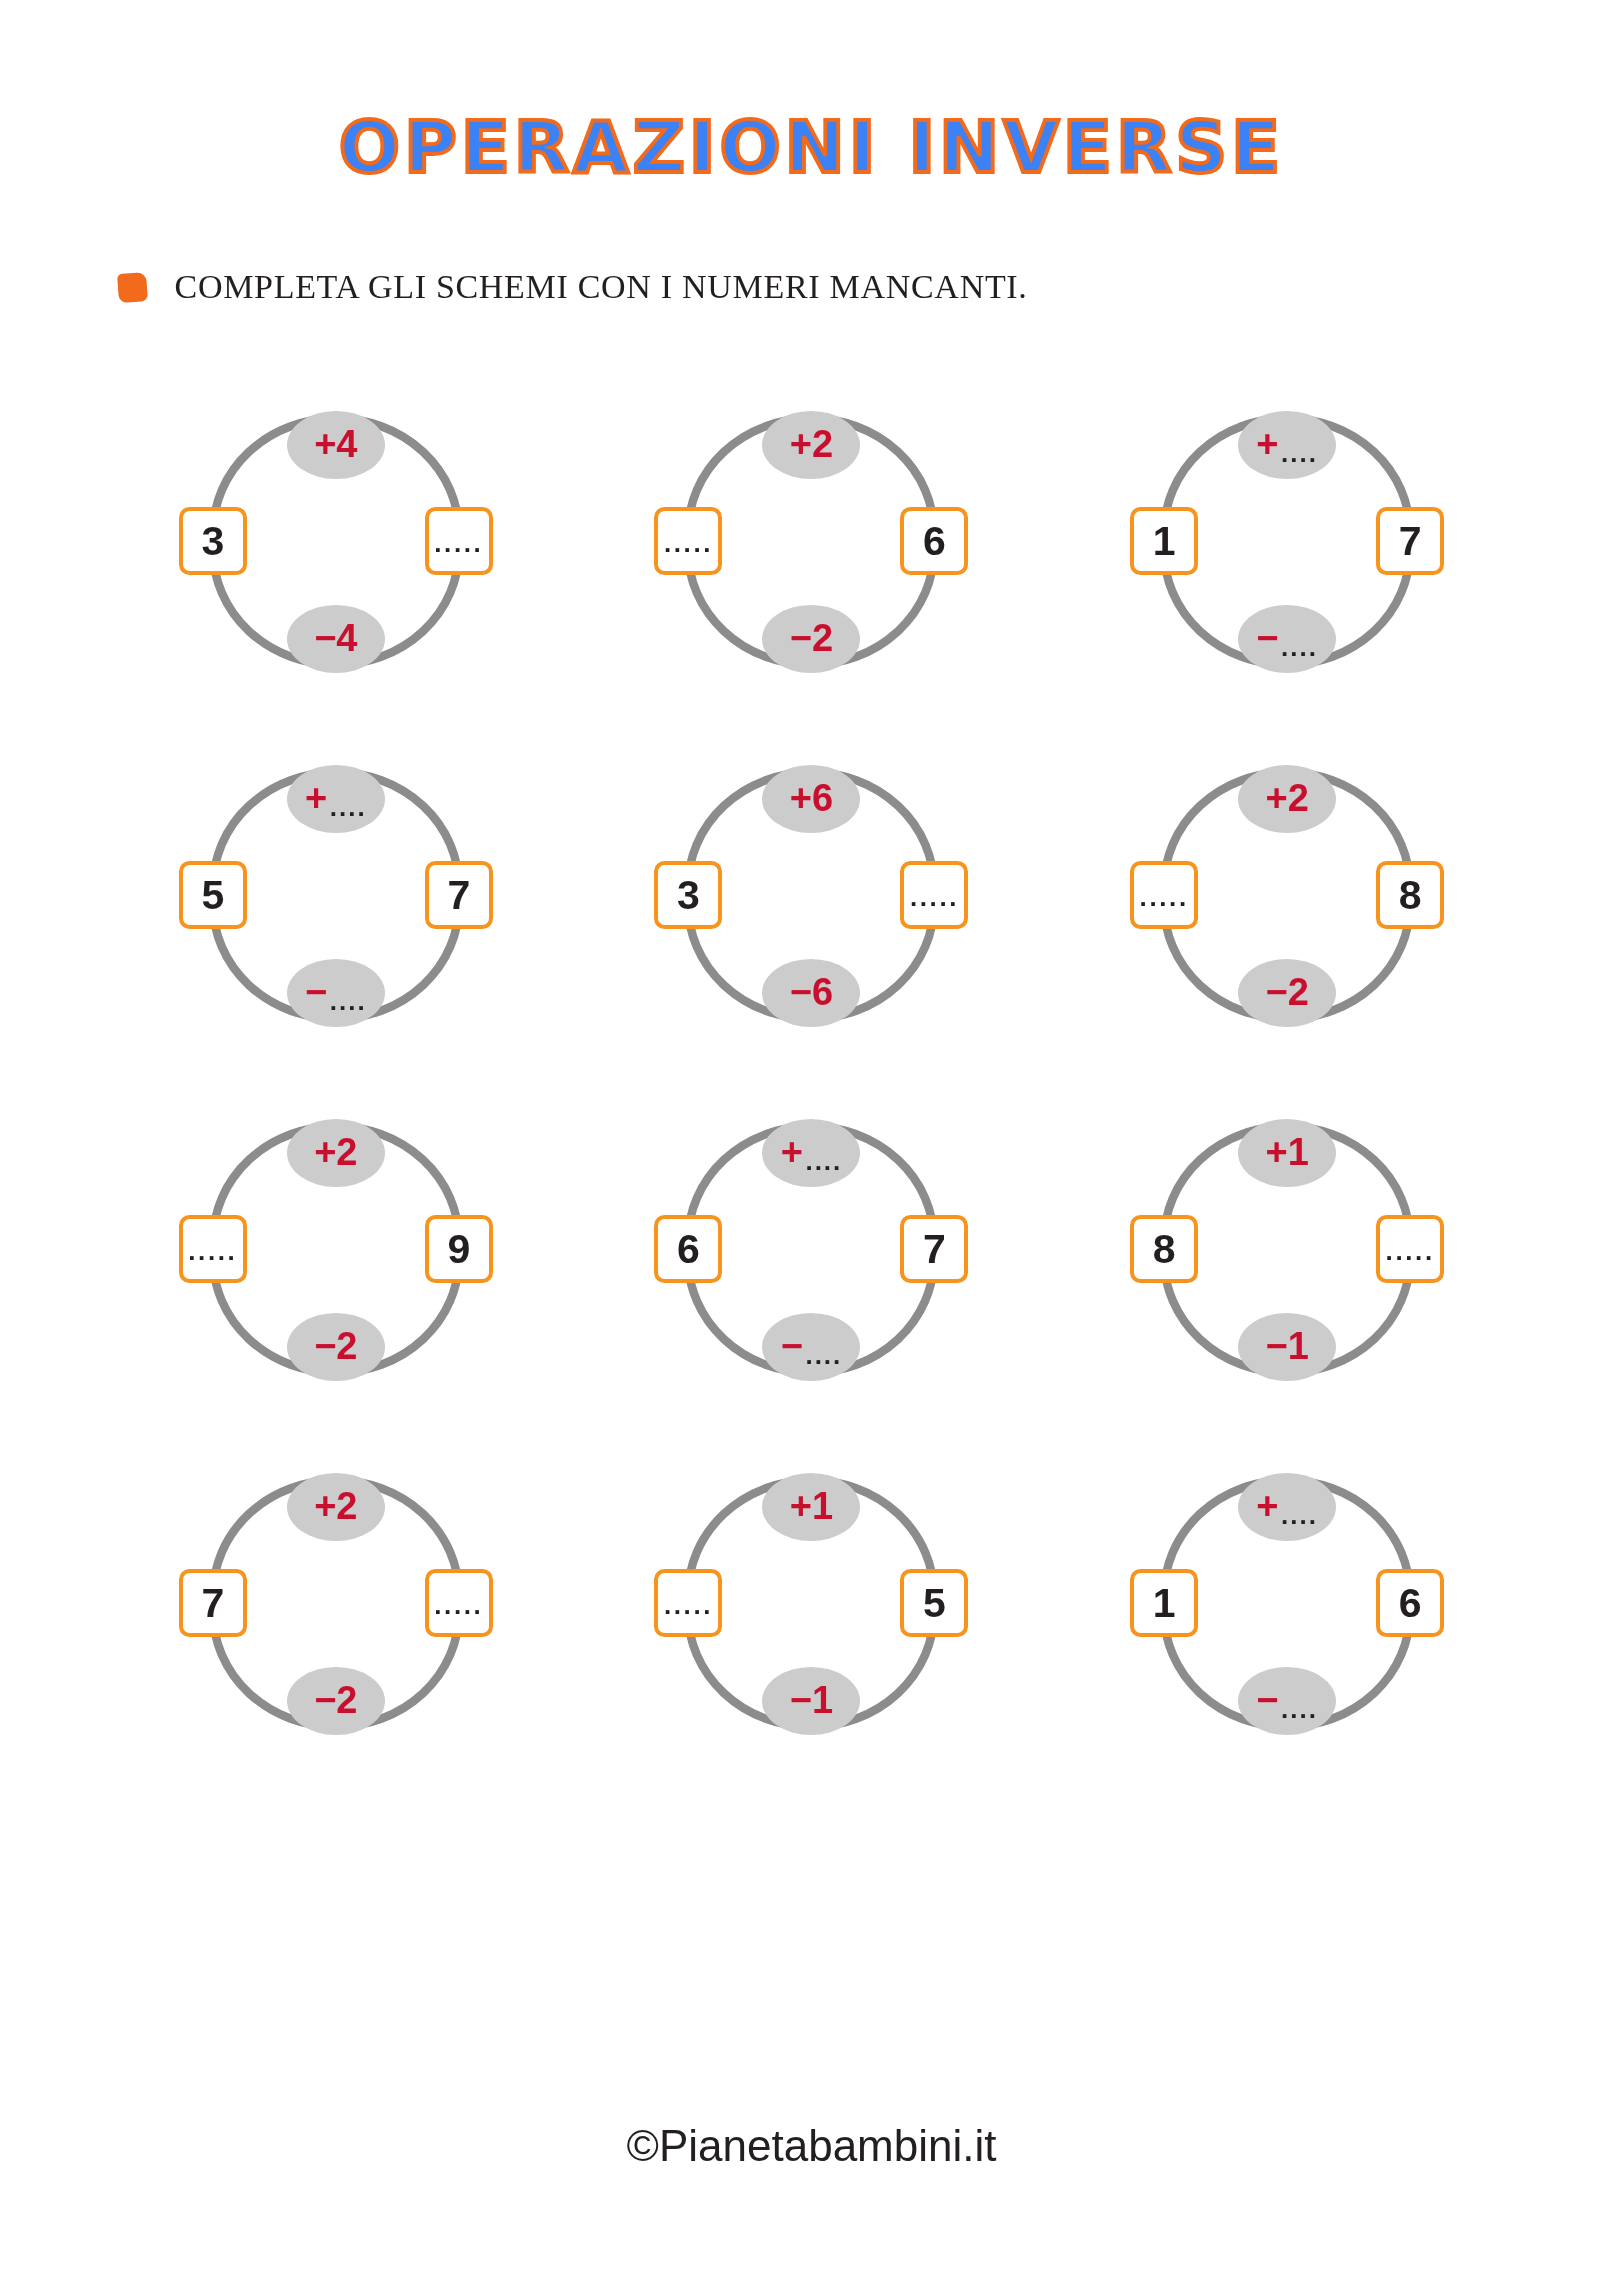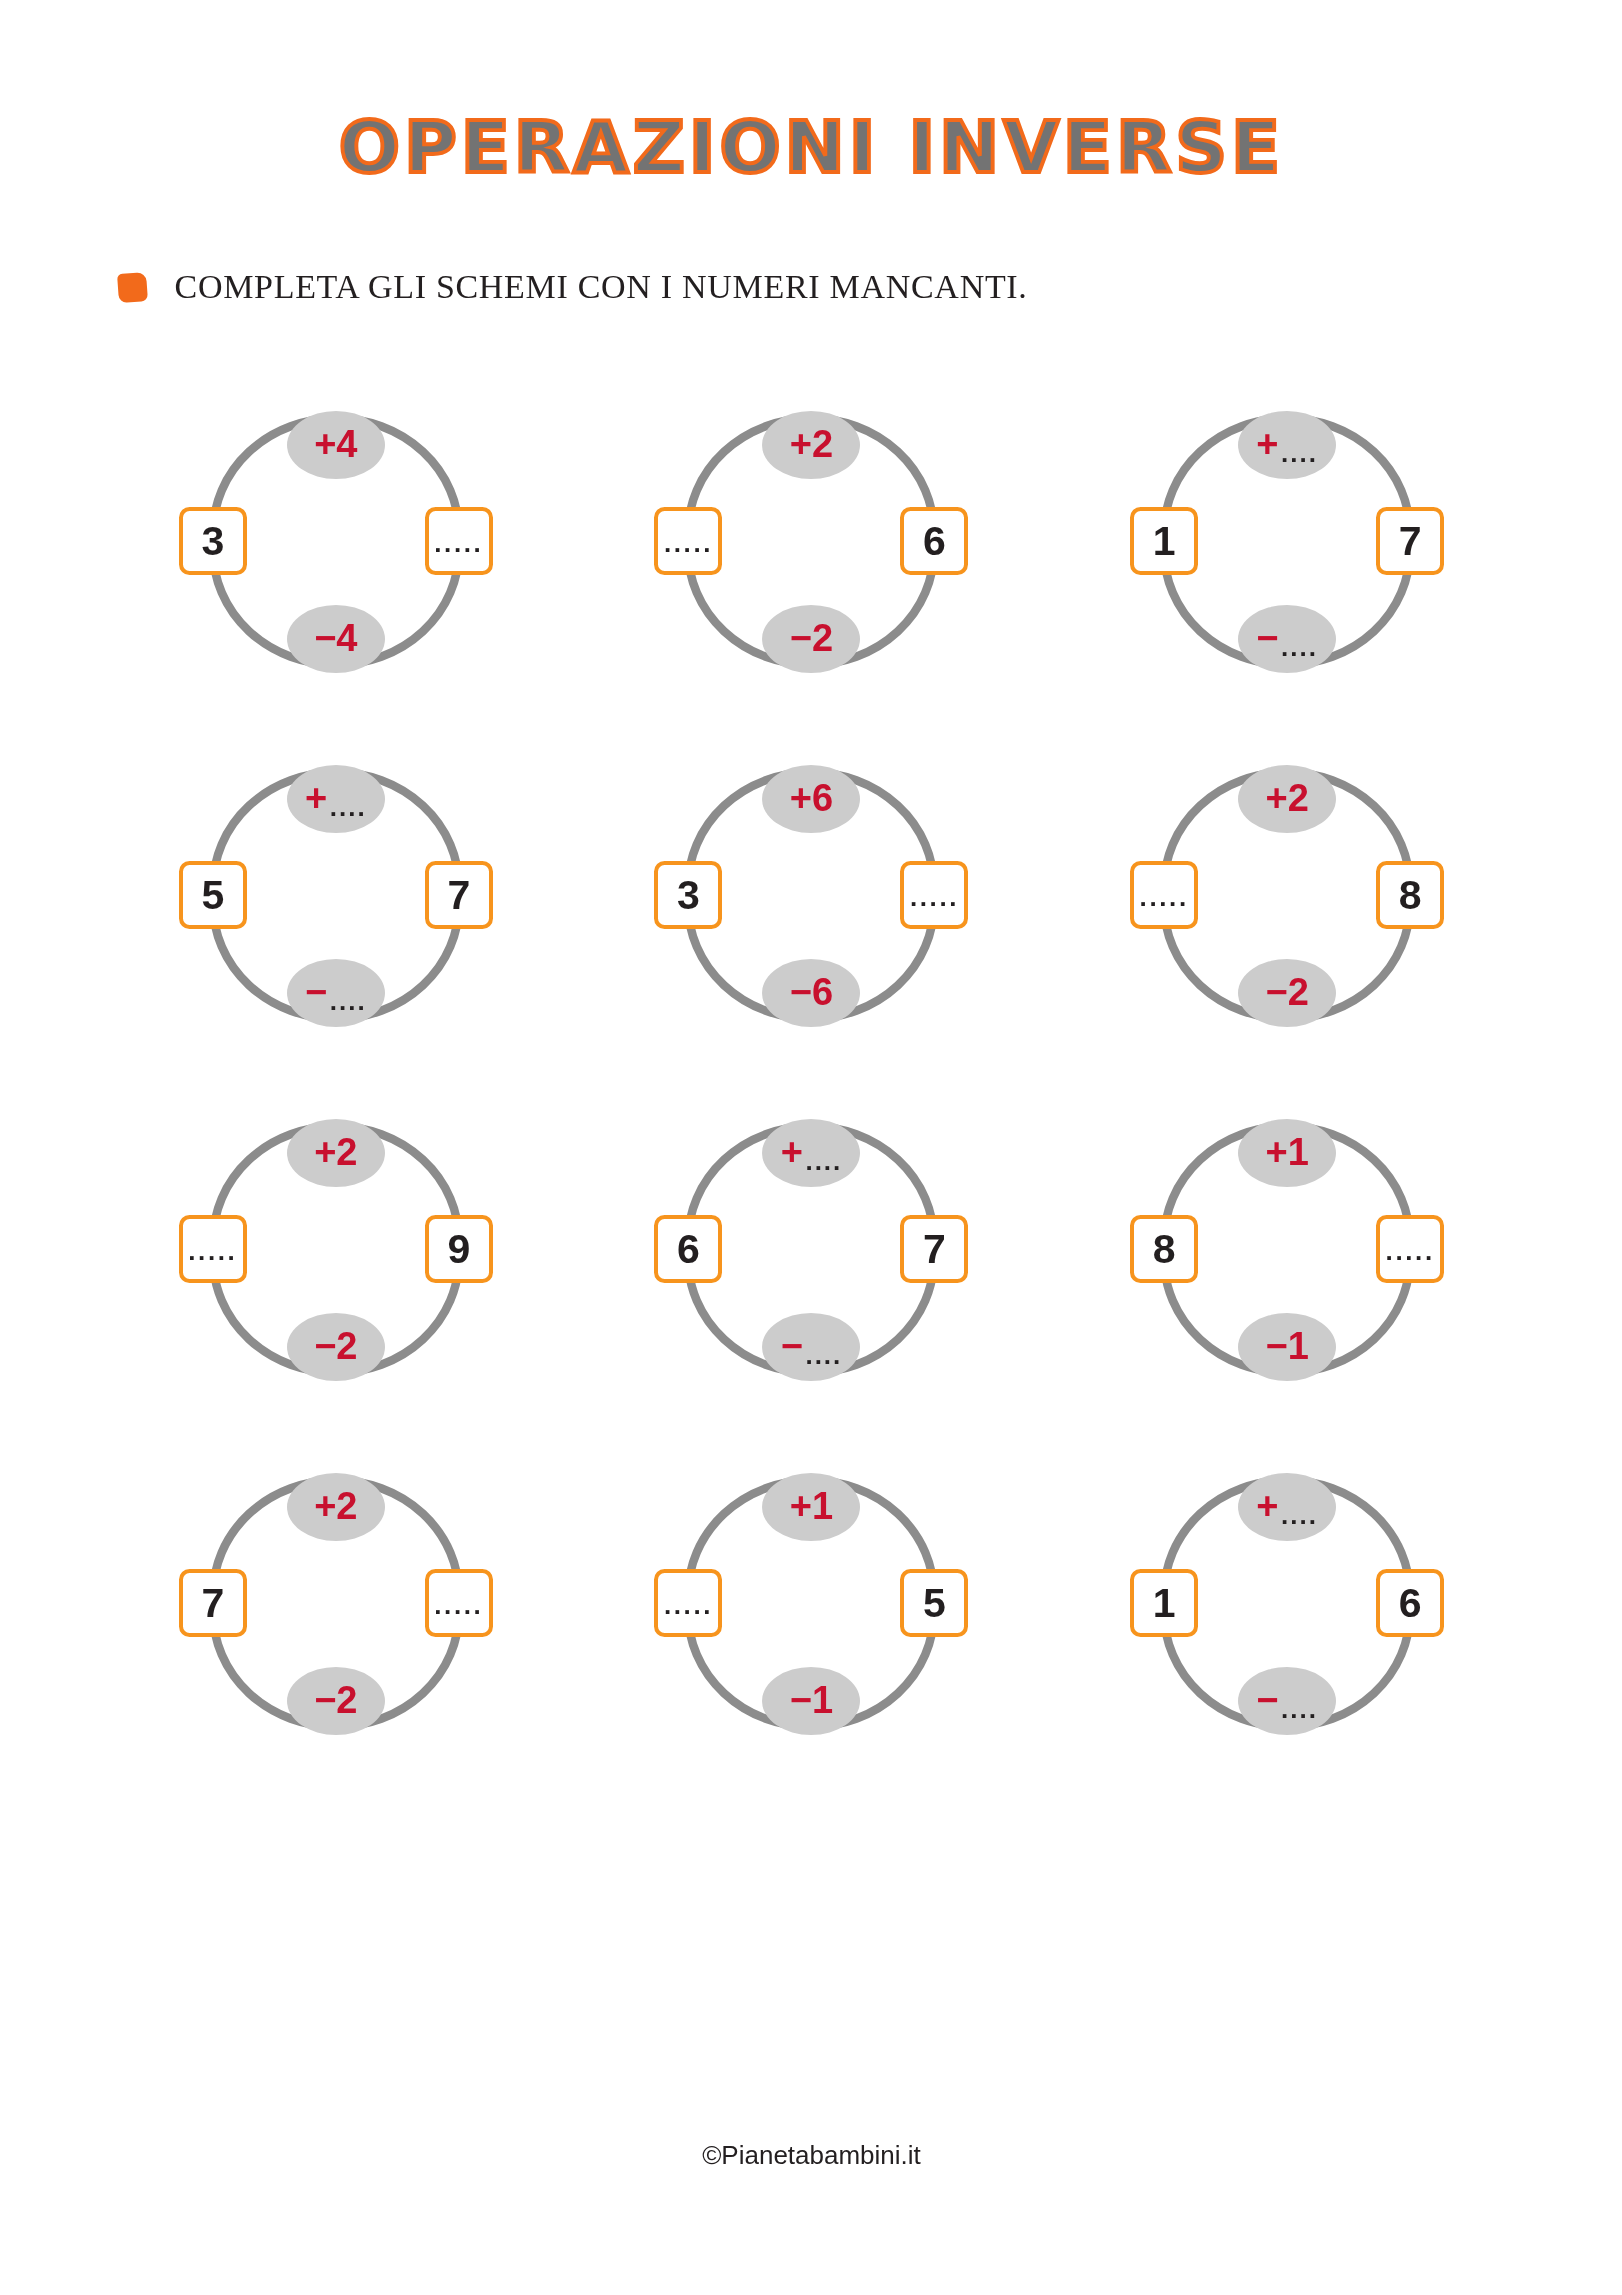--- a/index.html
+++ b/index.html
@@ -11,21 +11,21 @@
     width: 1623px;
     height: 2295px;
     font-family: "Liberation Sans", sans-serif;
     position: relative;
     overflow: hidden;
   }
 
   
   .title {
     text-align: center;
-    color: #737373;
+    color: #3b82f6;
     font-family: "DejaVu Sans", sans-serif;
     font-weight: bold;
     font-size: 72px;
     letter-spacing: 3.9px;
     margin-top: 105px;
     -webkit-text-stroke: 3.9px #F26A1B;
     text-transform: uppercase;
   }
 
   
@@ -129,21 +129,21 @@
     width: 100%;
     height: 100%;
   }
 
   
   .footer {
     position: absolute;
     bottom: 124px;
     width: 100%;
     text-align: center;
-    font-size: 26px;
+    font-size: 44px;
     color: #231f20;
     font-family: "Liberation Sans", sans-serif;
   }
 </style>
 </head>
 <body>
 
 <div class="title">OPERAZIONI INVERSE</div>
 
 <div class="instruction-row">

